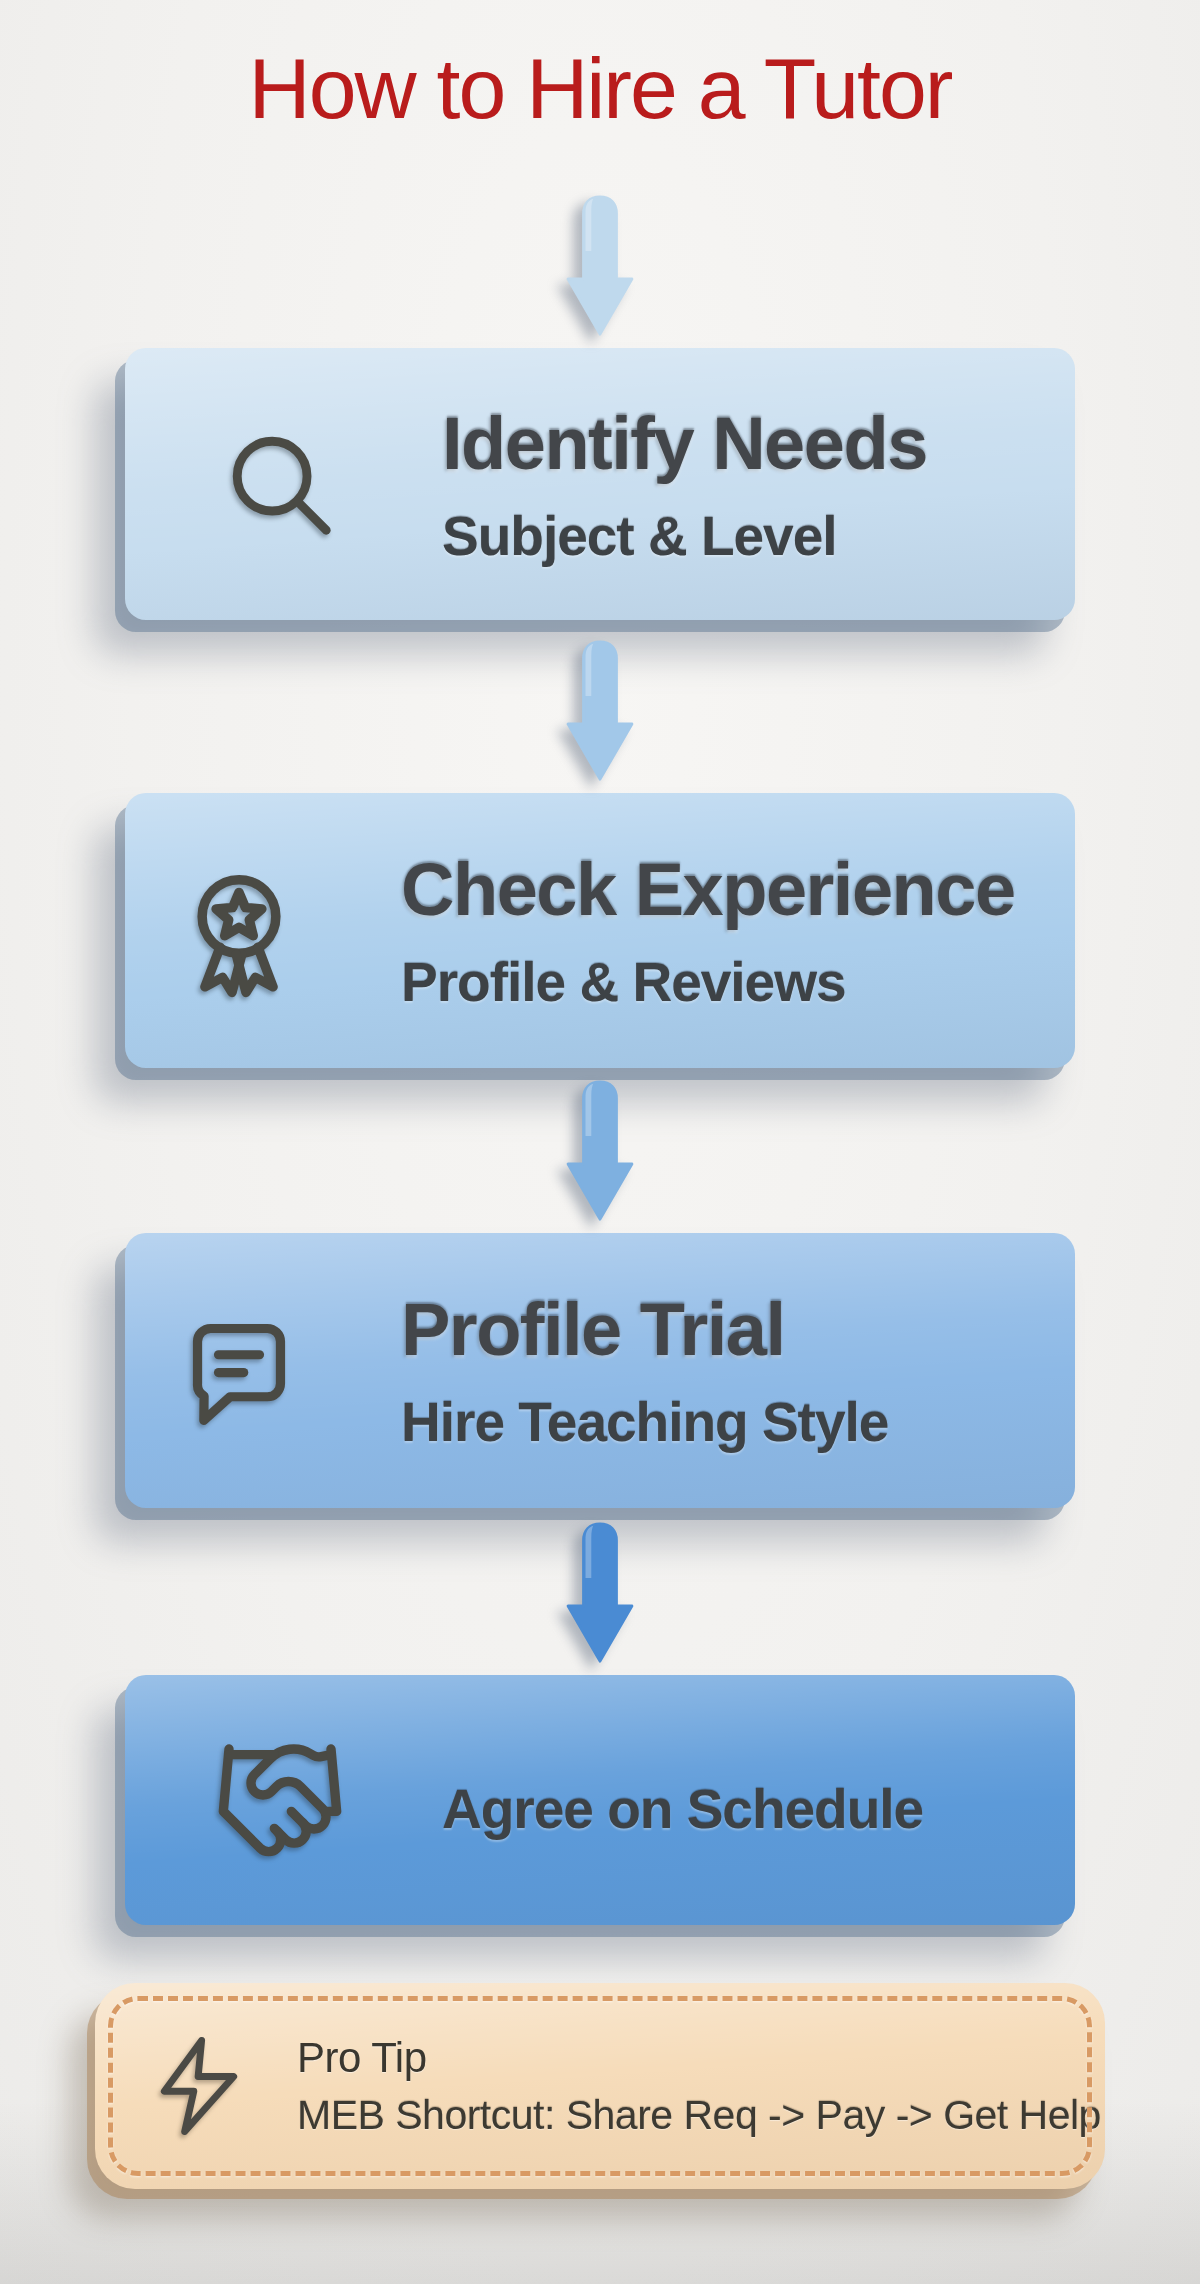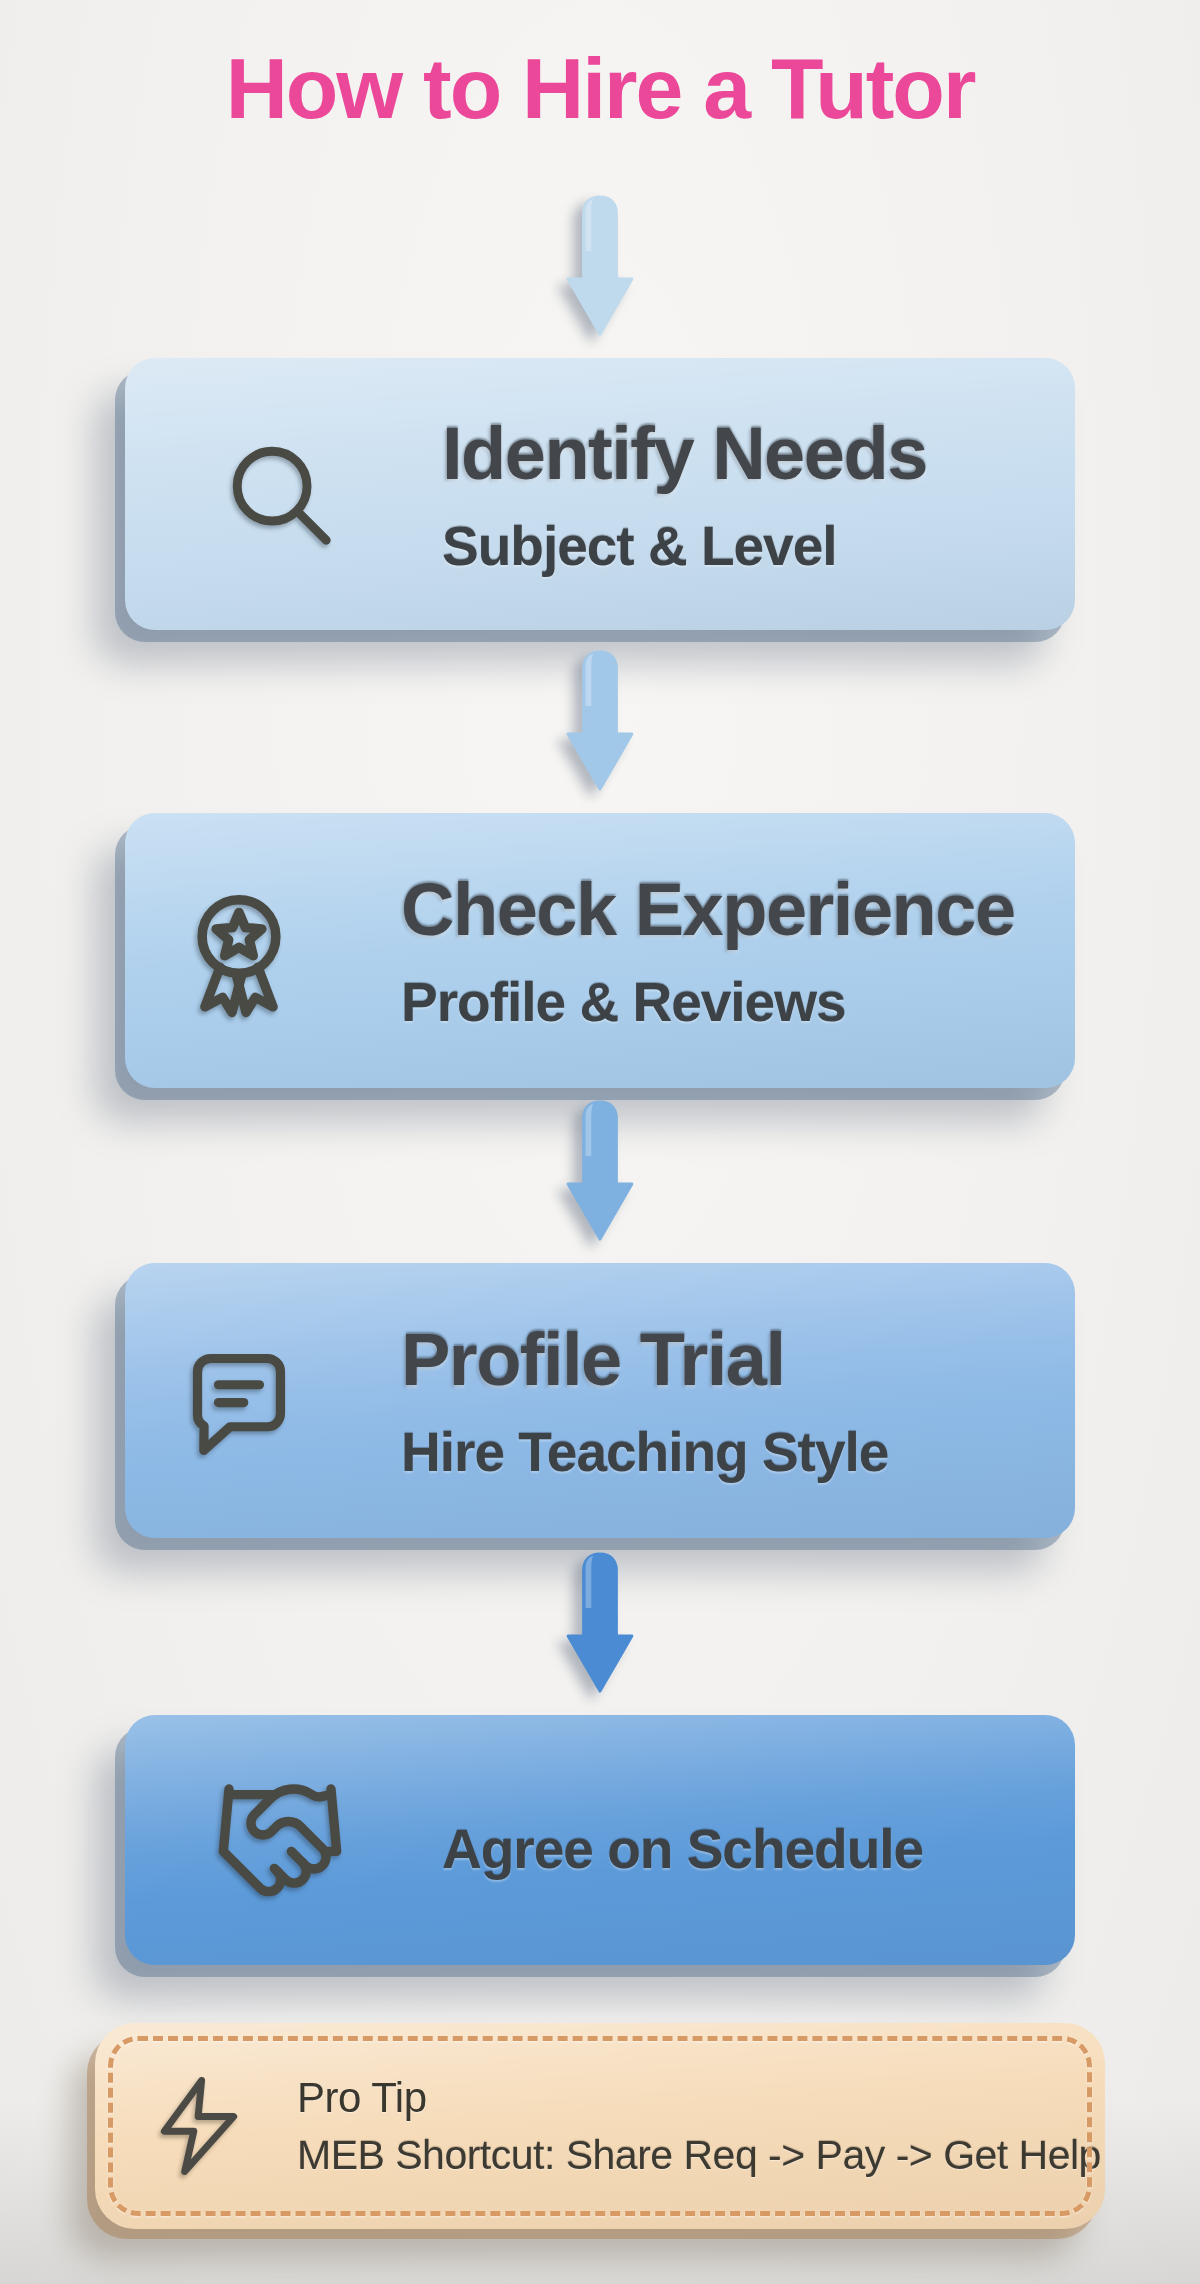--- a/index.html
+++ b/index.html
@@ -9,41 +9,41 @@
     font-family:"Liberation Sans", sans-serif;
     background:
       linear-gradient(180deg, rgba(0,0,0,0) 92%, rgba(120,120,118,0.18) 100%),
       radial-gradient(ellipse at 50% 28%, #f7f6f4 0%, #f2f1ef 55%, #ecebe9 100%);
     display:flex; flex-direction:column; align-items:center;
   }
 
   
   .page-title {
     margin-top:28px; height:120px; line-height:120px;
-    font-size:86px; font-weight:bold; letter-spacing:-2px;
-    color:#ec4899;
+    font-size:86px; font-weight:normal; letter-spacing:-2px;
+    color:#b91c1c;
     text-shadow: 1px 2px 0 #39393б, 2px 3px 1px rgba(40,40,38,0.55),
                  4px 7px 7px rgba(0,0,0,0.28), -1px -1px 1px rgba(255,255,255,0.5);
   }
 
   
   .arrow-wrap { height:145px; display:flex; justify-content:center; }
   .arrow-wrap.a1 { margin-top:45px; }
   .arrow-wrap.a2 { margin-top:18px; }
   .arrow-wrap.a3 { margin-top:10px; }
   .arrow-wrap.a4 { margin-top:12px; }
   .arrow-wrap svg { height:145px; width:82px; overflow:visible;
     filter: drop-shadow(-9px 7px 6px rgba(95,108,128,0.45)); }
   .arrow-wrap svg .shaft { fill:var(--arrow,#9cc3e6); stroke:var(--arrow,#9cc3e6);
     stroke-width:3; stroke-linejoin:round; }
   .arrow-wrap svg .sheen { fill:rgba(255,255,255,0.28); }
 
   
   .step {
-    width:950px; border-radius:30px; margin-top:20px;
+    width:950px; border-radius:21px; margin-top:10px;
     display:flex; align-items:center; padding-left:85px;
     background:
       linear-gradient(176deg, rgba(255,255,255,0.38) 0%, rgba(255,255,255,0.08) 42%, rgba(255,255,255,0) 60%, rgba(70,100,135,0.10) 100%),
       var(--box,#bcd6ec);
     box-shadow:
       -10px 12px 0 rgba(72,102,136,0.40),
       -30px 34px 36px rgba(112,122,140,0.40);
   }
   .step.h272 { height:272px; }
   .step.h275 { height:275px;padding-left:44px; }

